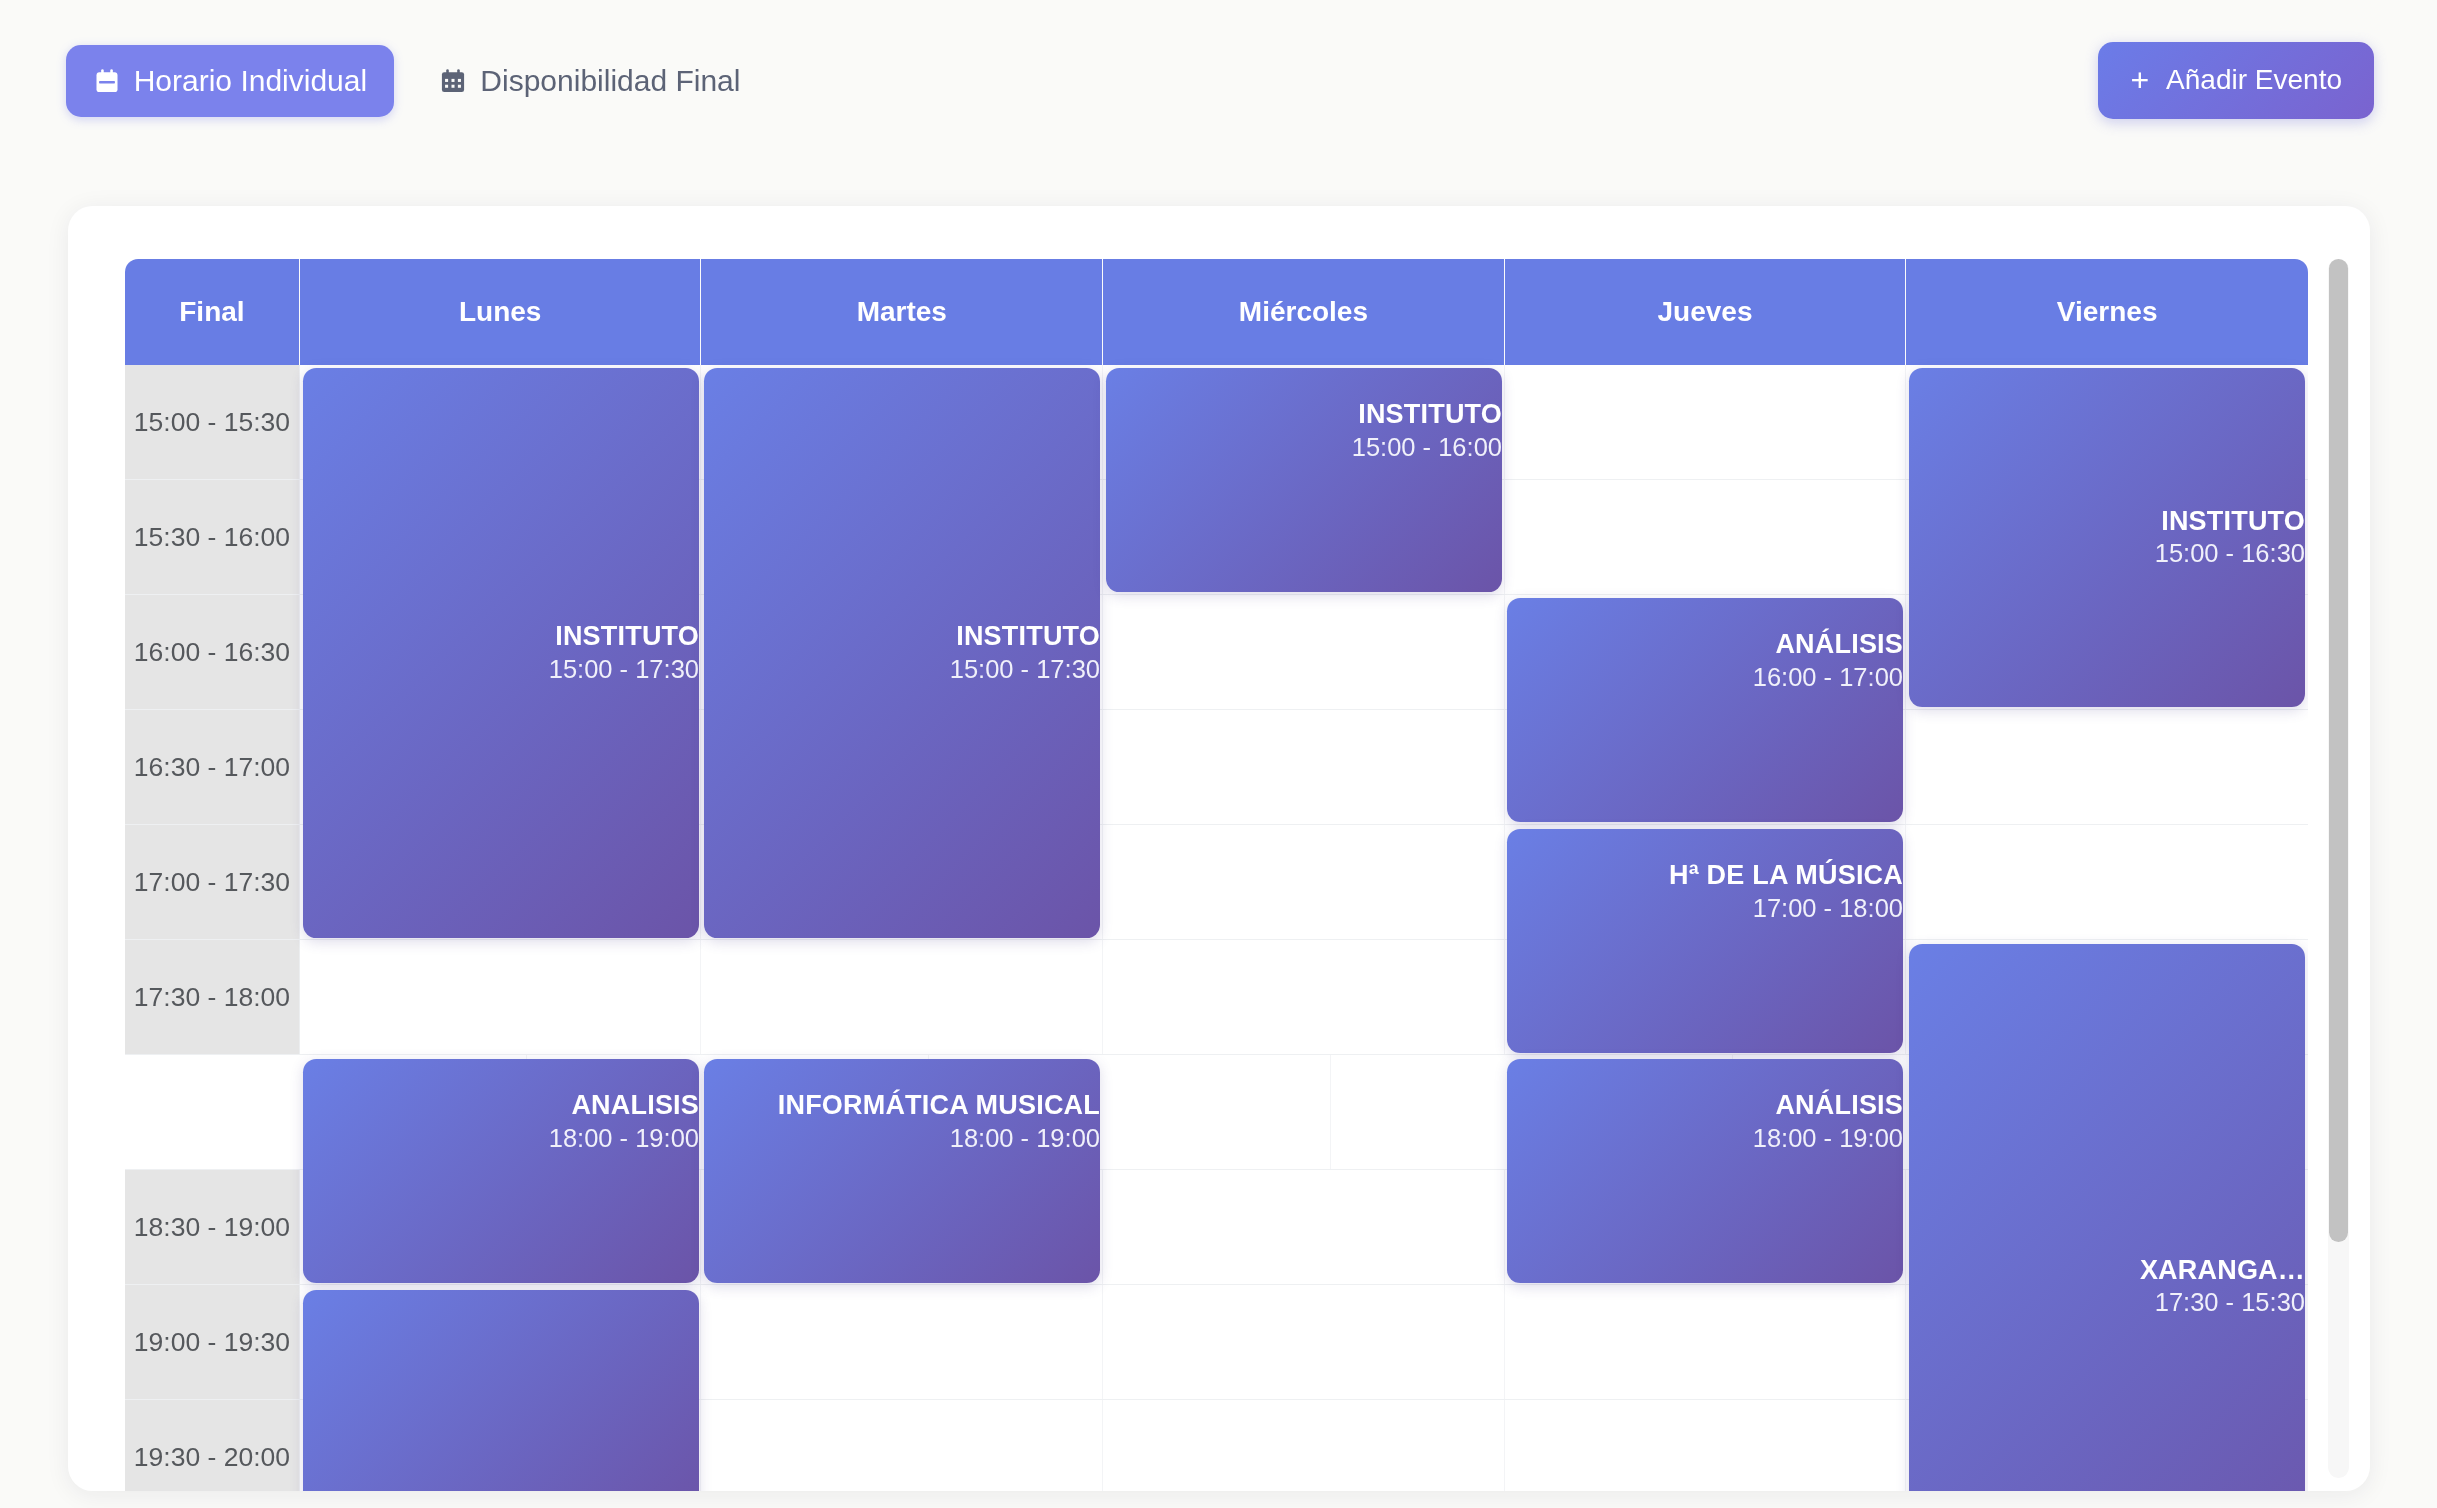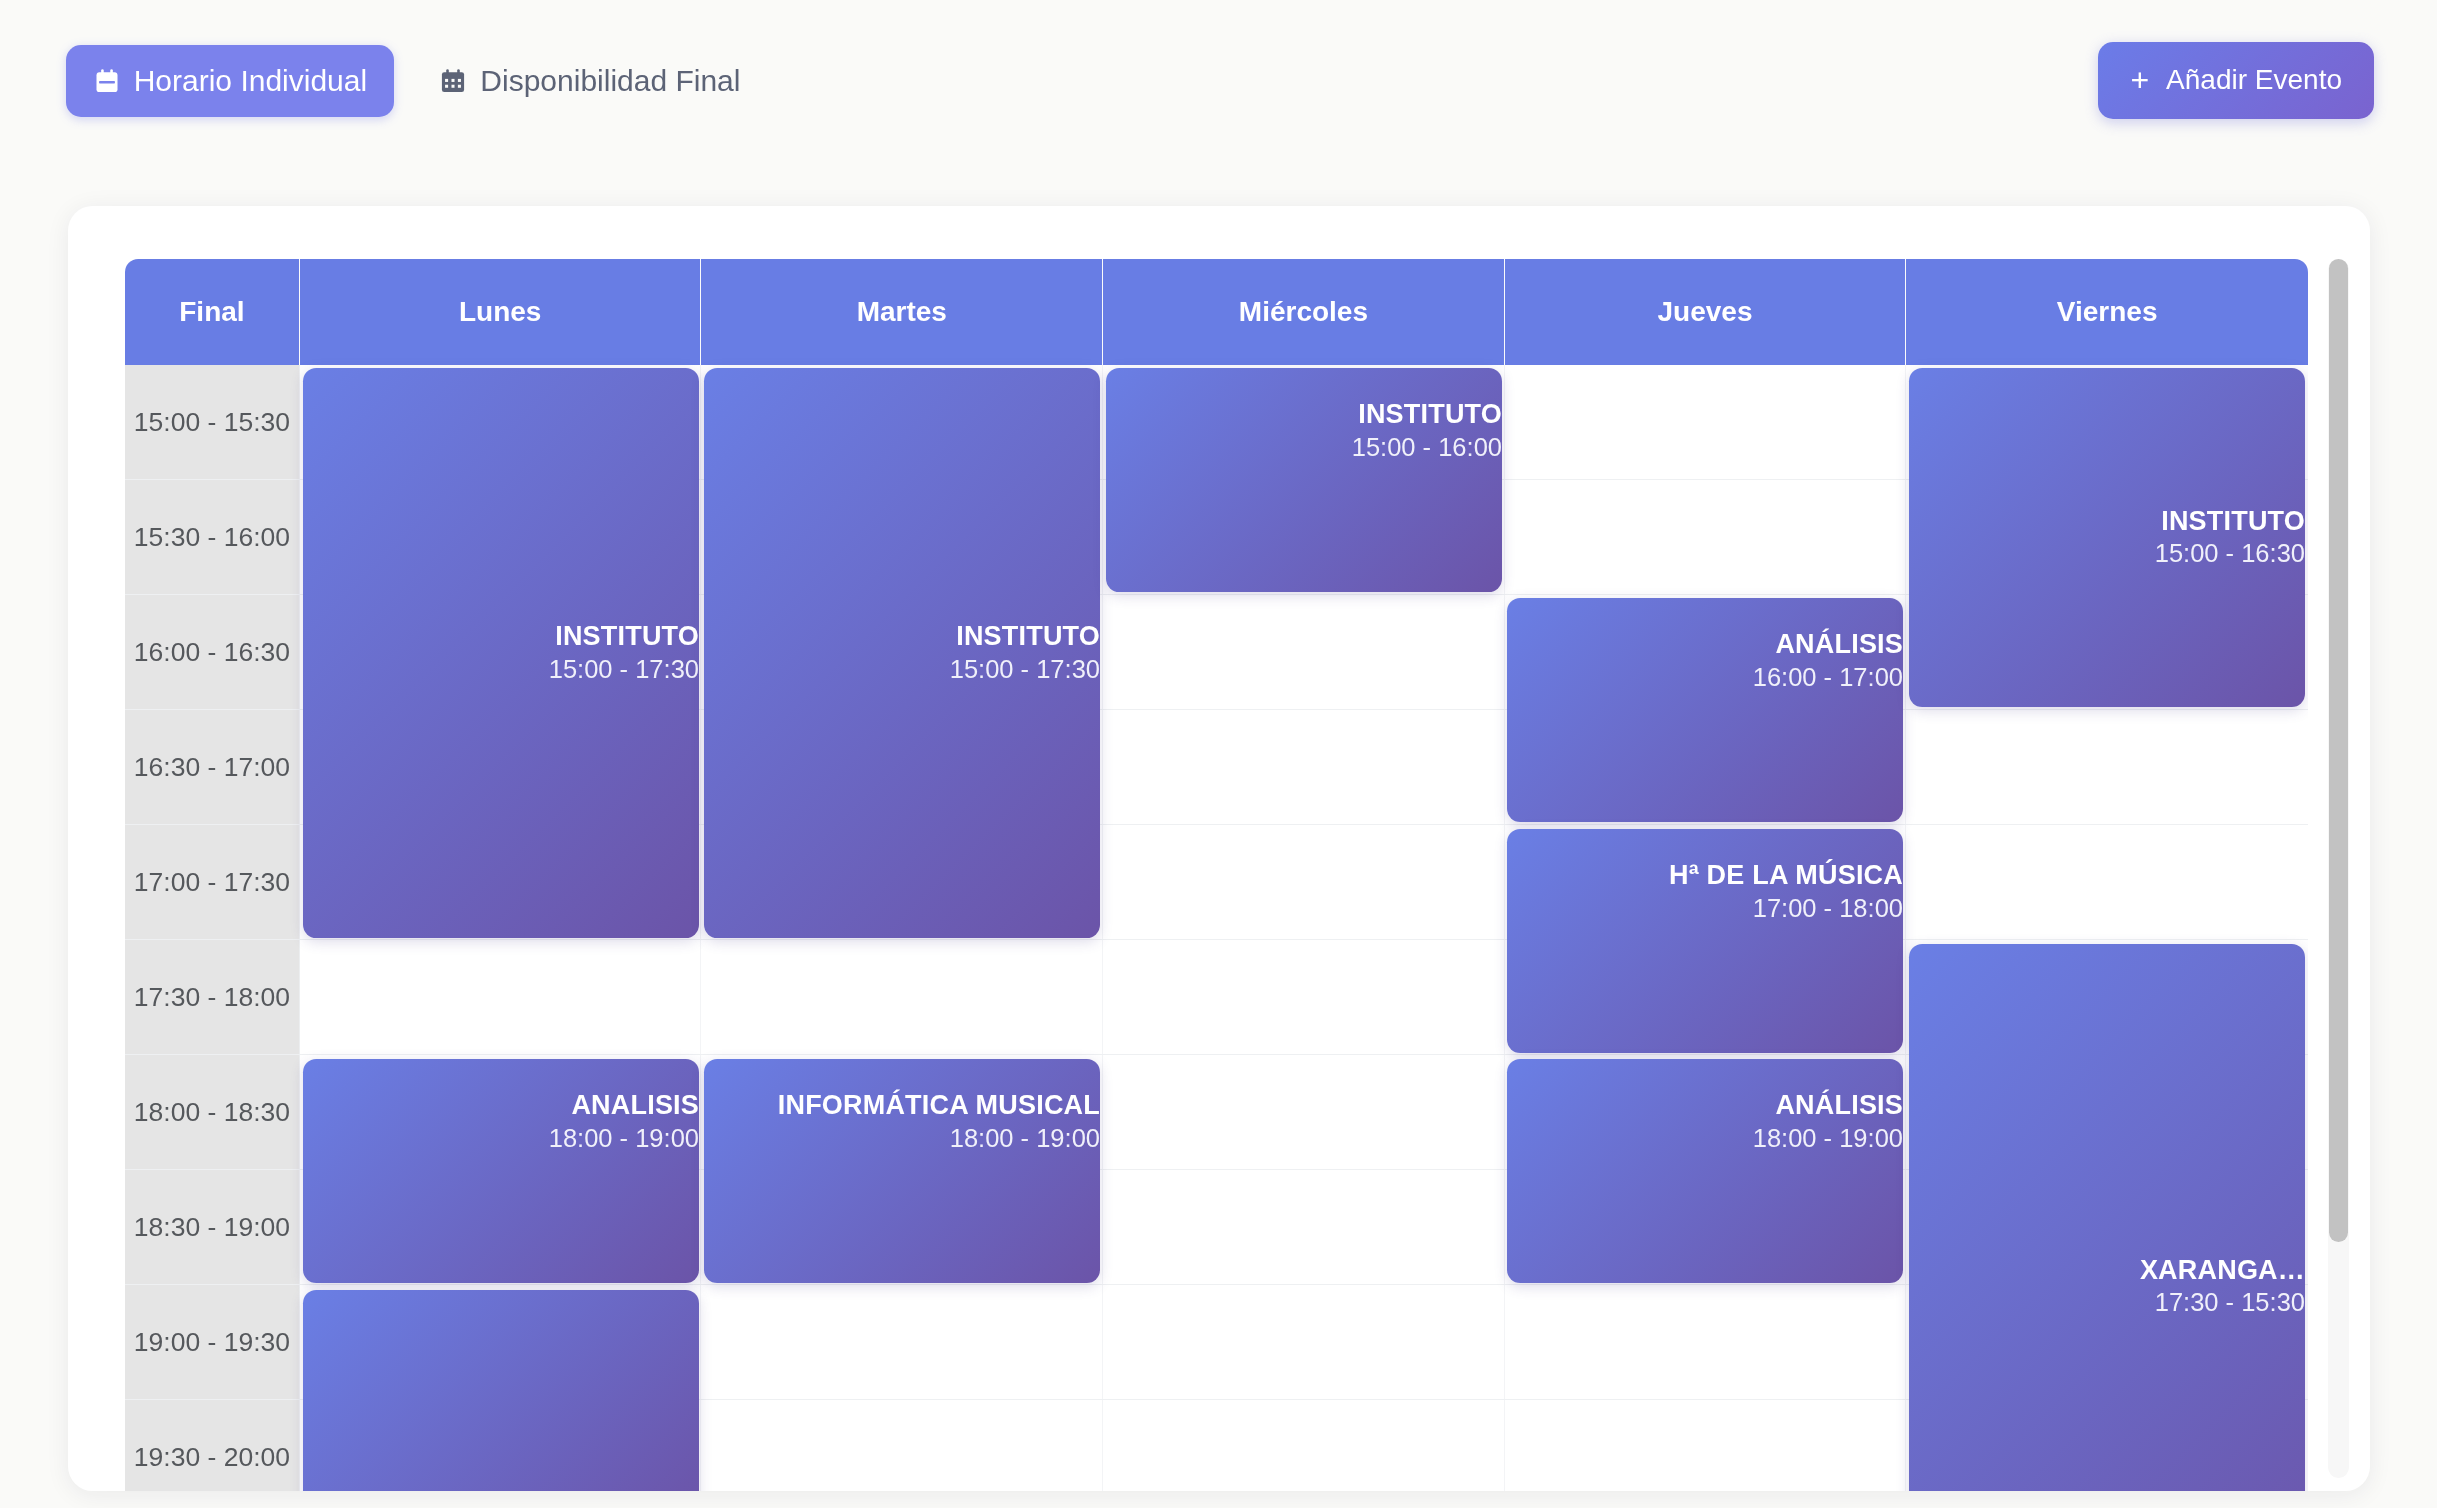--- a/index.html
+++ b/index.html
@@ -317,21 +317,20 @@
         </div>
         <div class="brow">
           <div class="tcell" style="width: 175px;">17:30 - 18:00</div>
           <div class="dcell" style="width: 402px;"></div>
           <div class="dcell" style="width: 402px;"></div>
           <div class="dcell" style="width: 402px;"></div>
           <div class="dcell" style="width: 402px;"></div>
           <div class="dcell" style="width: 402px;"></div>
         </div>
         <div class="brow">
-          <div class="tcell" style="width: 175px;">18:00 - 18:30</div>
           <div class="dcell" style="width: 402px;"></div>
           <div class="dcell" style="width: 402px;"></div>
           <div class="dcell" style="width: 402px;"></div>
           <div class="dcell" style="width: 402px;"></div>
           <div class="dcell" style="width: 402px;"></div>
         </div>
         <div class="brow">
           <div class="tcell" style="width: 175px;">18:30 - 19:00</div>
           <div class="dcell" style="width: 402px;"></div>
           <div class="dcell" style="width: 402px;"></div>

